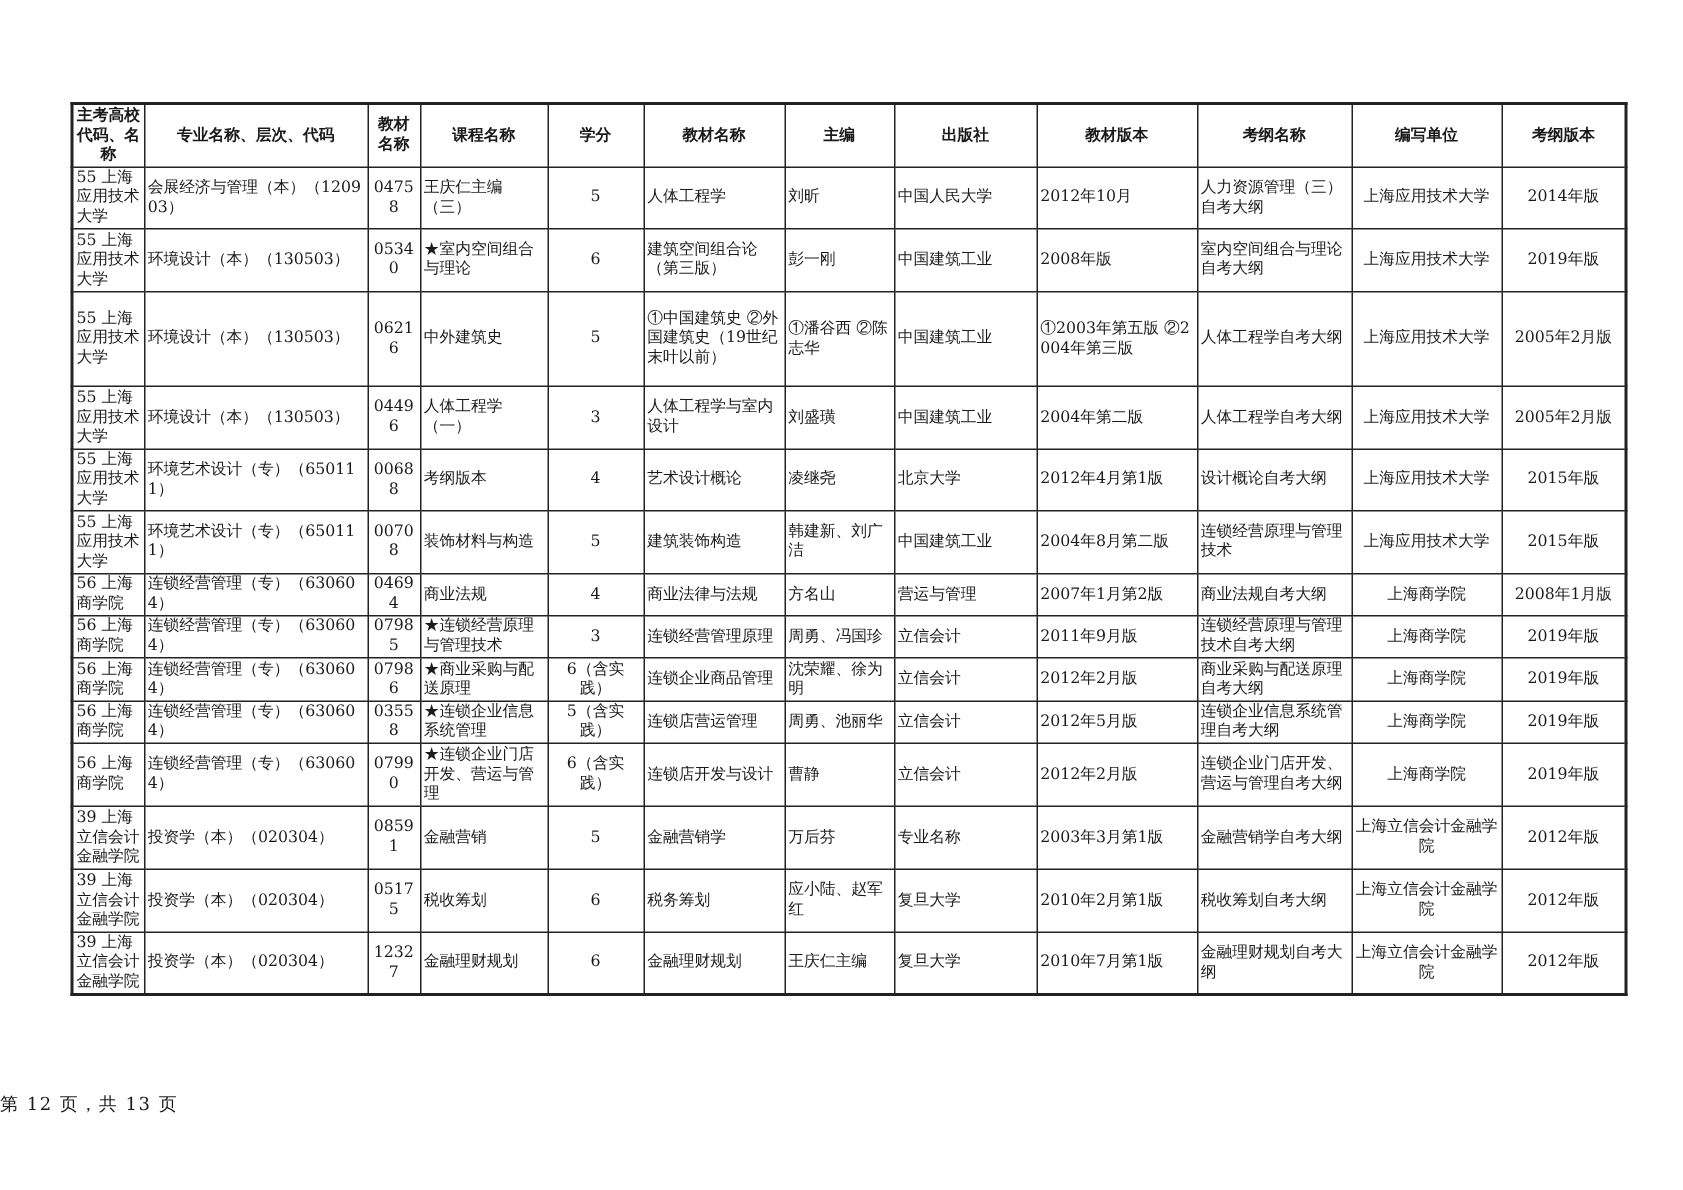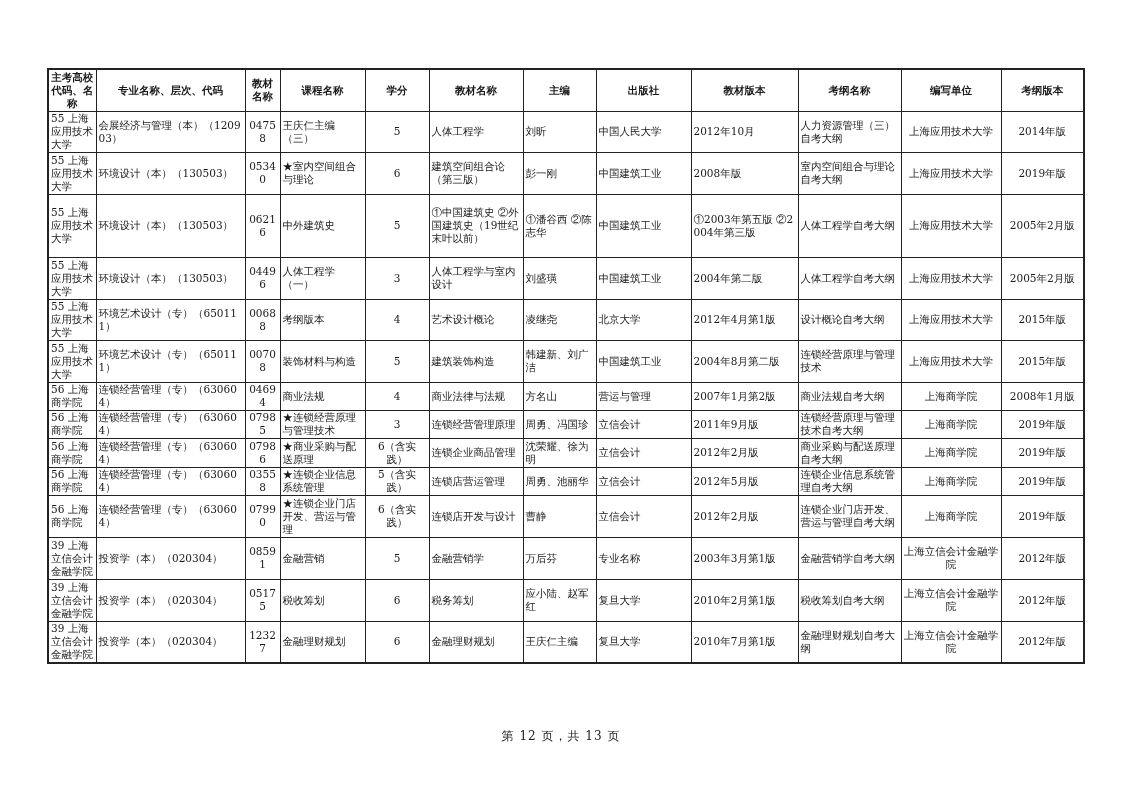--- a/index.html
+++ b/index.html
@@ -6,21 +6,21 @@
     body { width: 1122px; height: 793px; position: relative; overflow: hidden;
            font-family: "DejaVu Serif", "Liberation Serif", serif; color: #1a1a1a; }
     .sheet { position: absolute; left: 47px; top: 68px; }
     table { border-collapse: collapse; table-layout: fixed; }
     td, th { border: 1px solid #222; padding: 0 2px; font-size: 10.5px; line-height: 13px;
              vertical-align: middle; overflow: hidden; word-break: break-all; }
     th { font-weight: bold; text-align: center; font-family: "DejaVu Sans", "Liberation Sans", sans-serif; font-size: 10.5px; }
     table { border: 2px solid #222; }
     td.c { text-align: center; }
     td.l { text-align: left; }
-    .footer { position: absolute; top: 728px; left: 0; width: 1122px; text-align: center;
+    .footer { position: absolute; top: 728px; left: 0; width: 1122px; 
               font-size: 12px; letter-spacing: 1px; }
   </style>
 </head>
 <body>
 
 <div class="sheet">
   <table>
     <colgroup>
       <col style="width:48px">
         <col style="width:149px">

